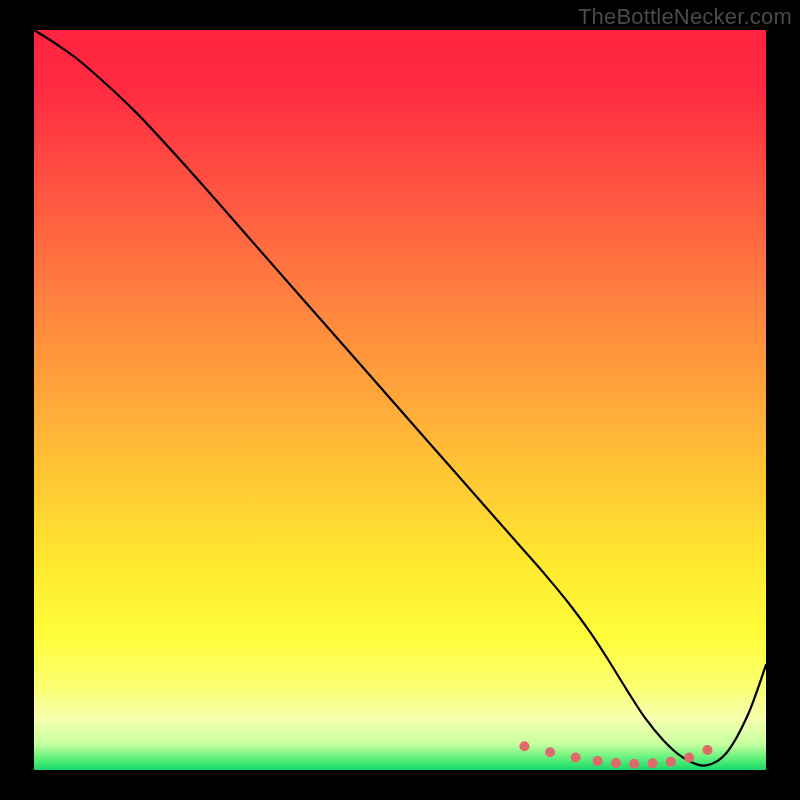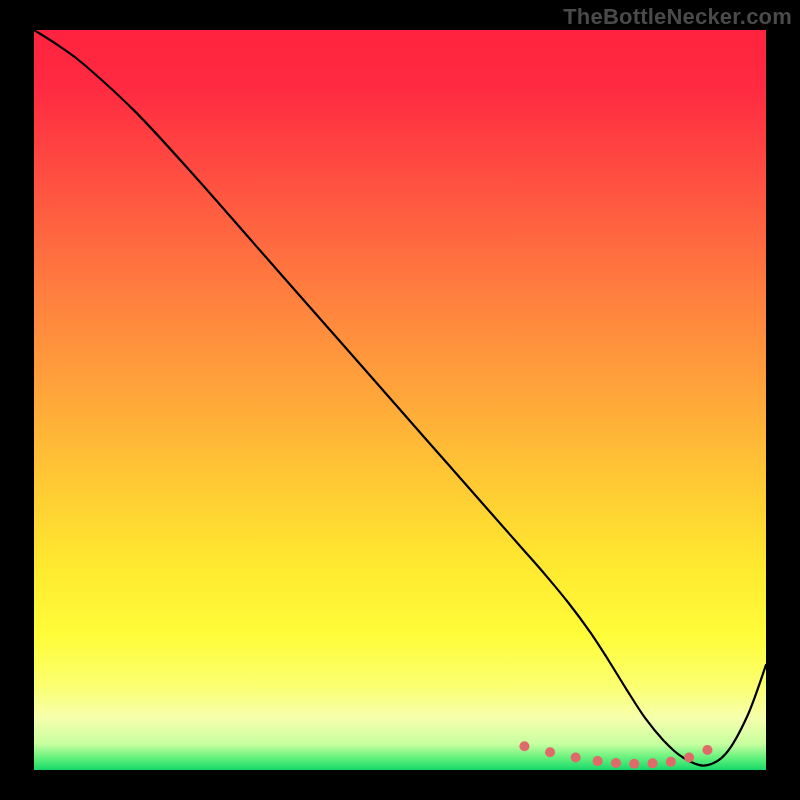--- a/index.html
+++ b/index.html
@@ -16,21 +16,21 @@
     width: 800px;
     height: 800px;
     background: #000000;
   }
   .watermark {
     position: absolute;
     top: 4px;
     right: 8px;
     color: #4a4a4a;
     font-size: 22px;
-    font-weight: 700;
+    font-weight: 400;
     letter-spacing: 0.2px;
     z-index: 5;
   }
   .plot-area {
     position: absolute;
     left: 34px;
     top: 30px;
     width: 732px;
     height: 740px;
   }

